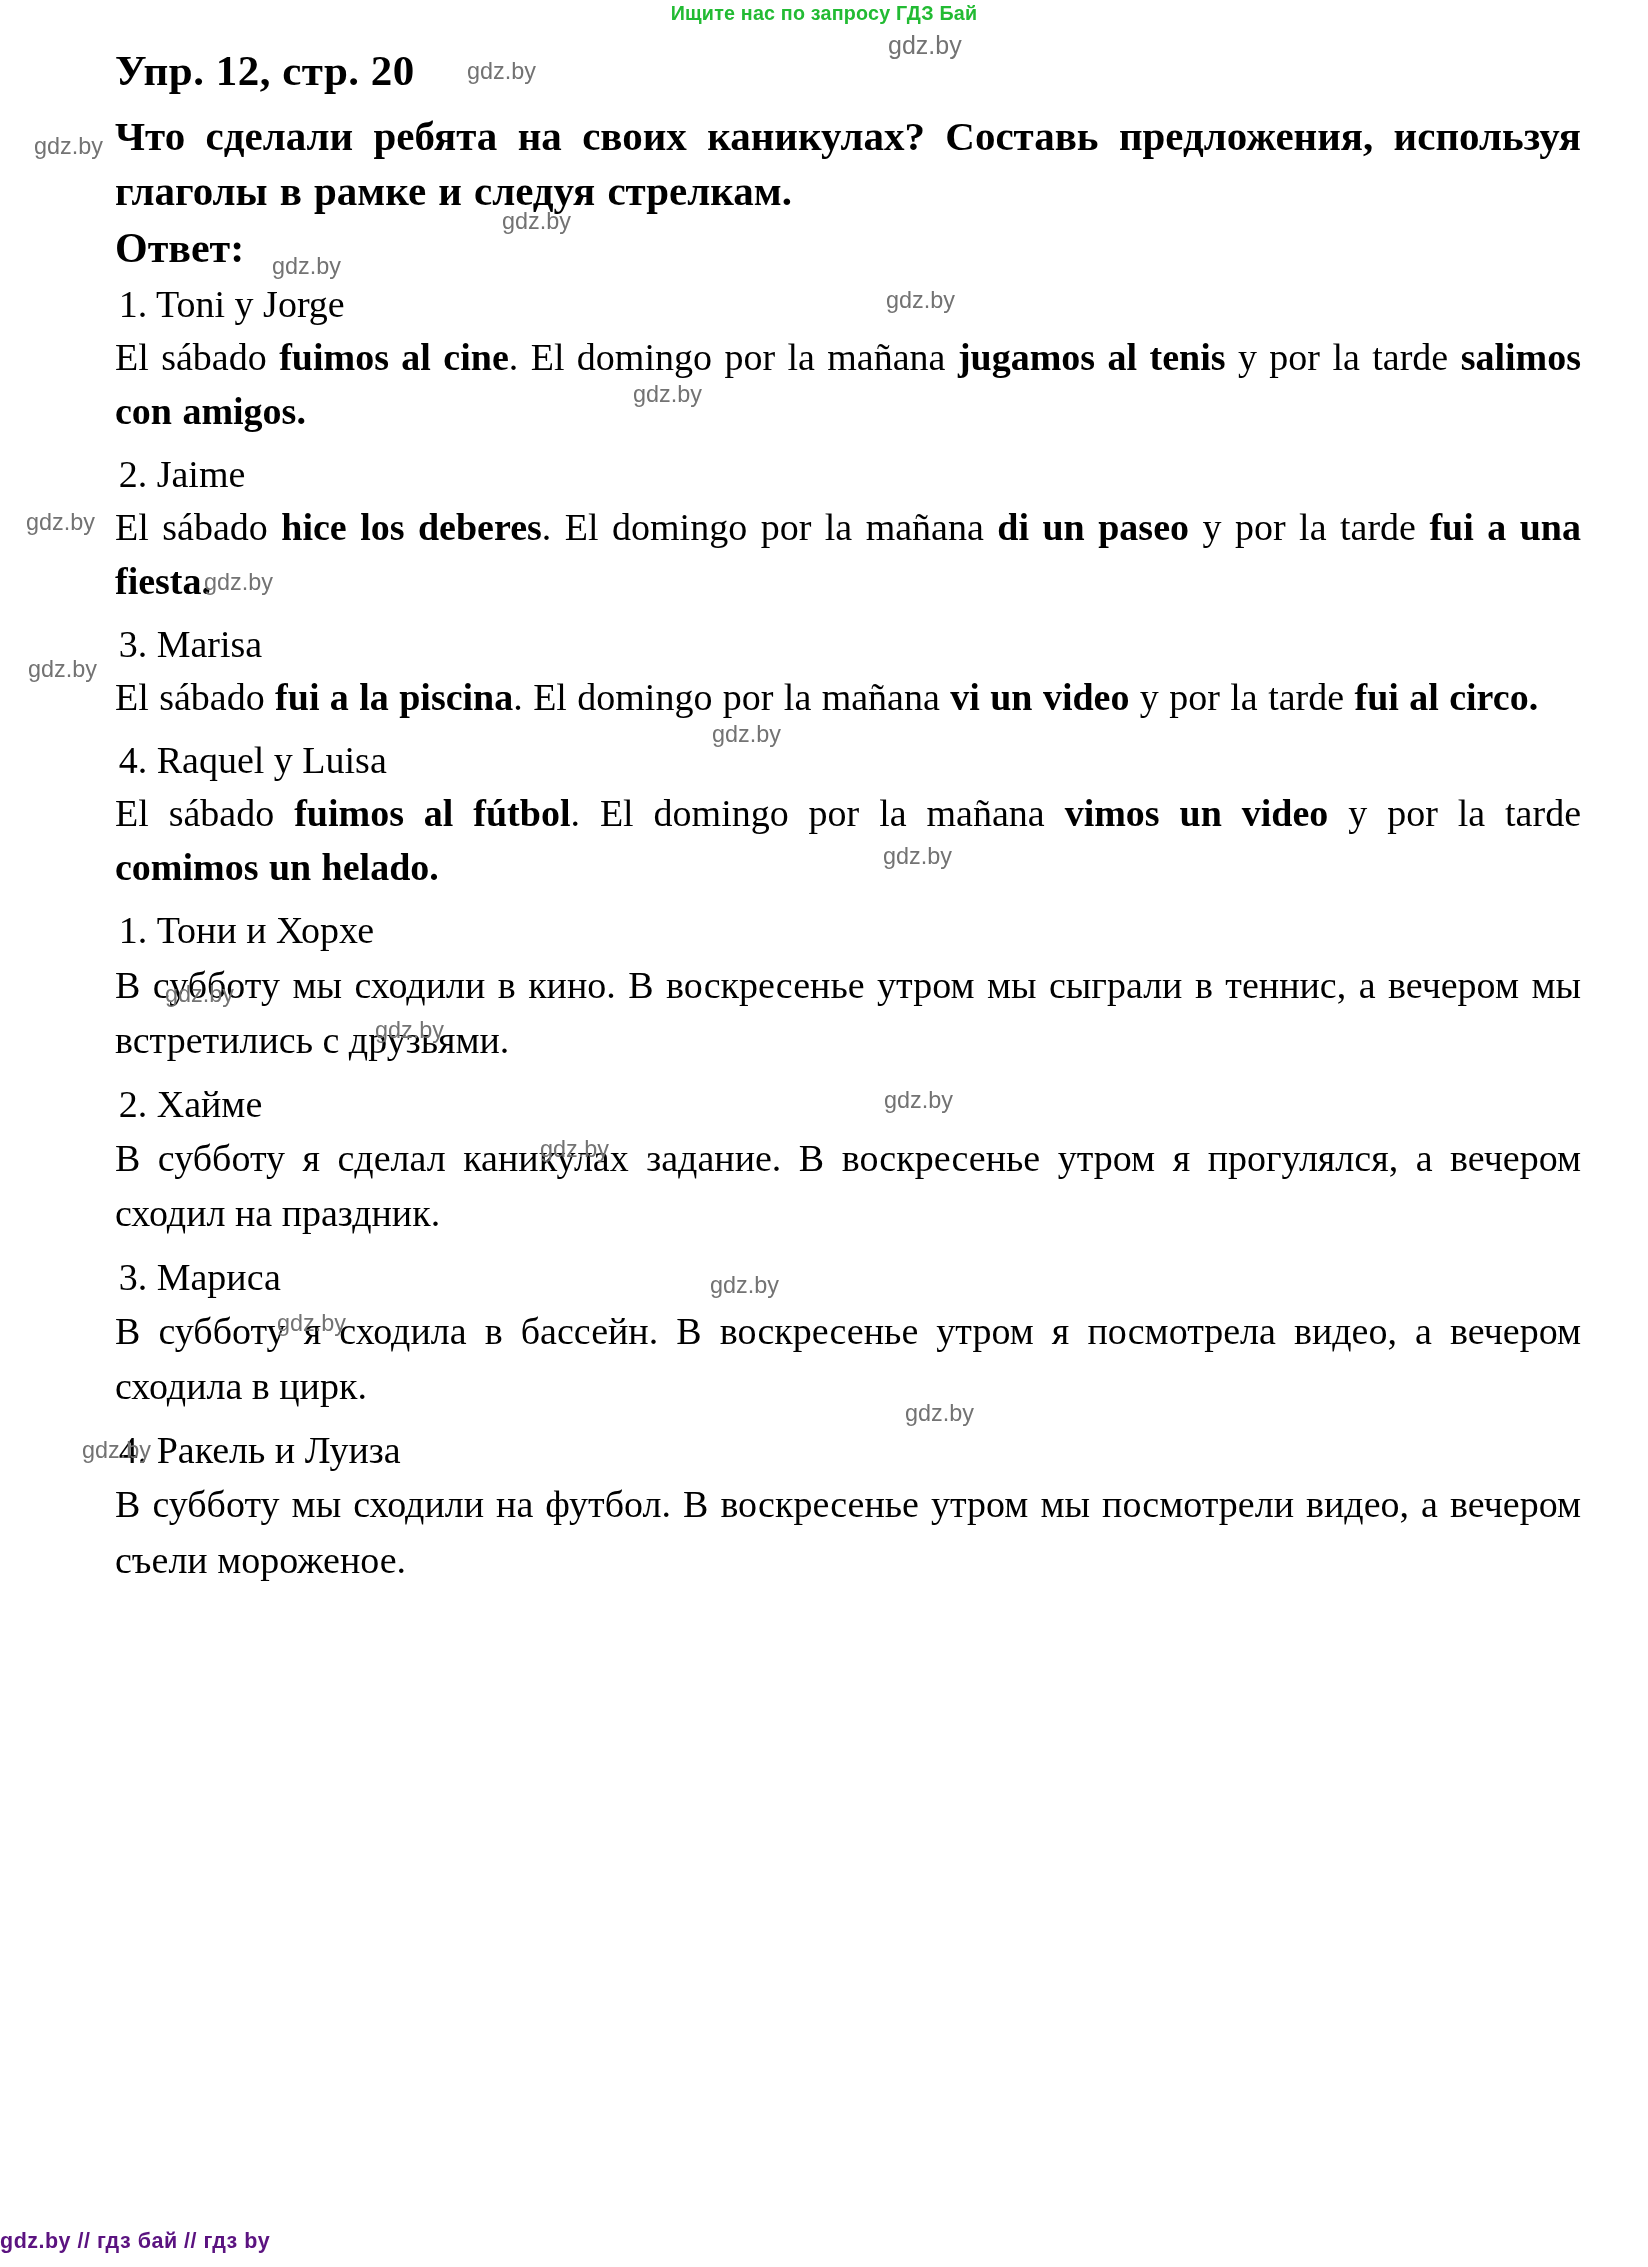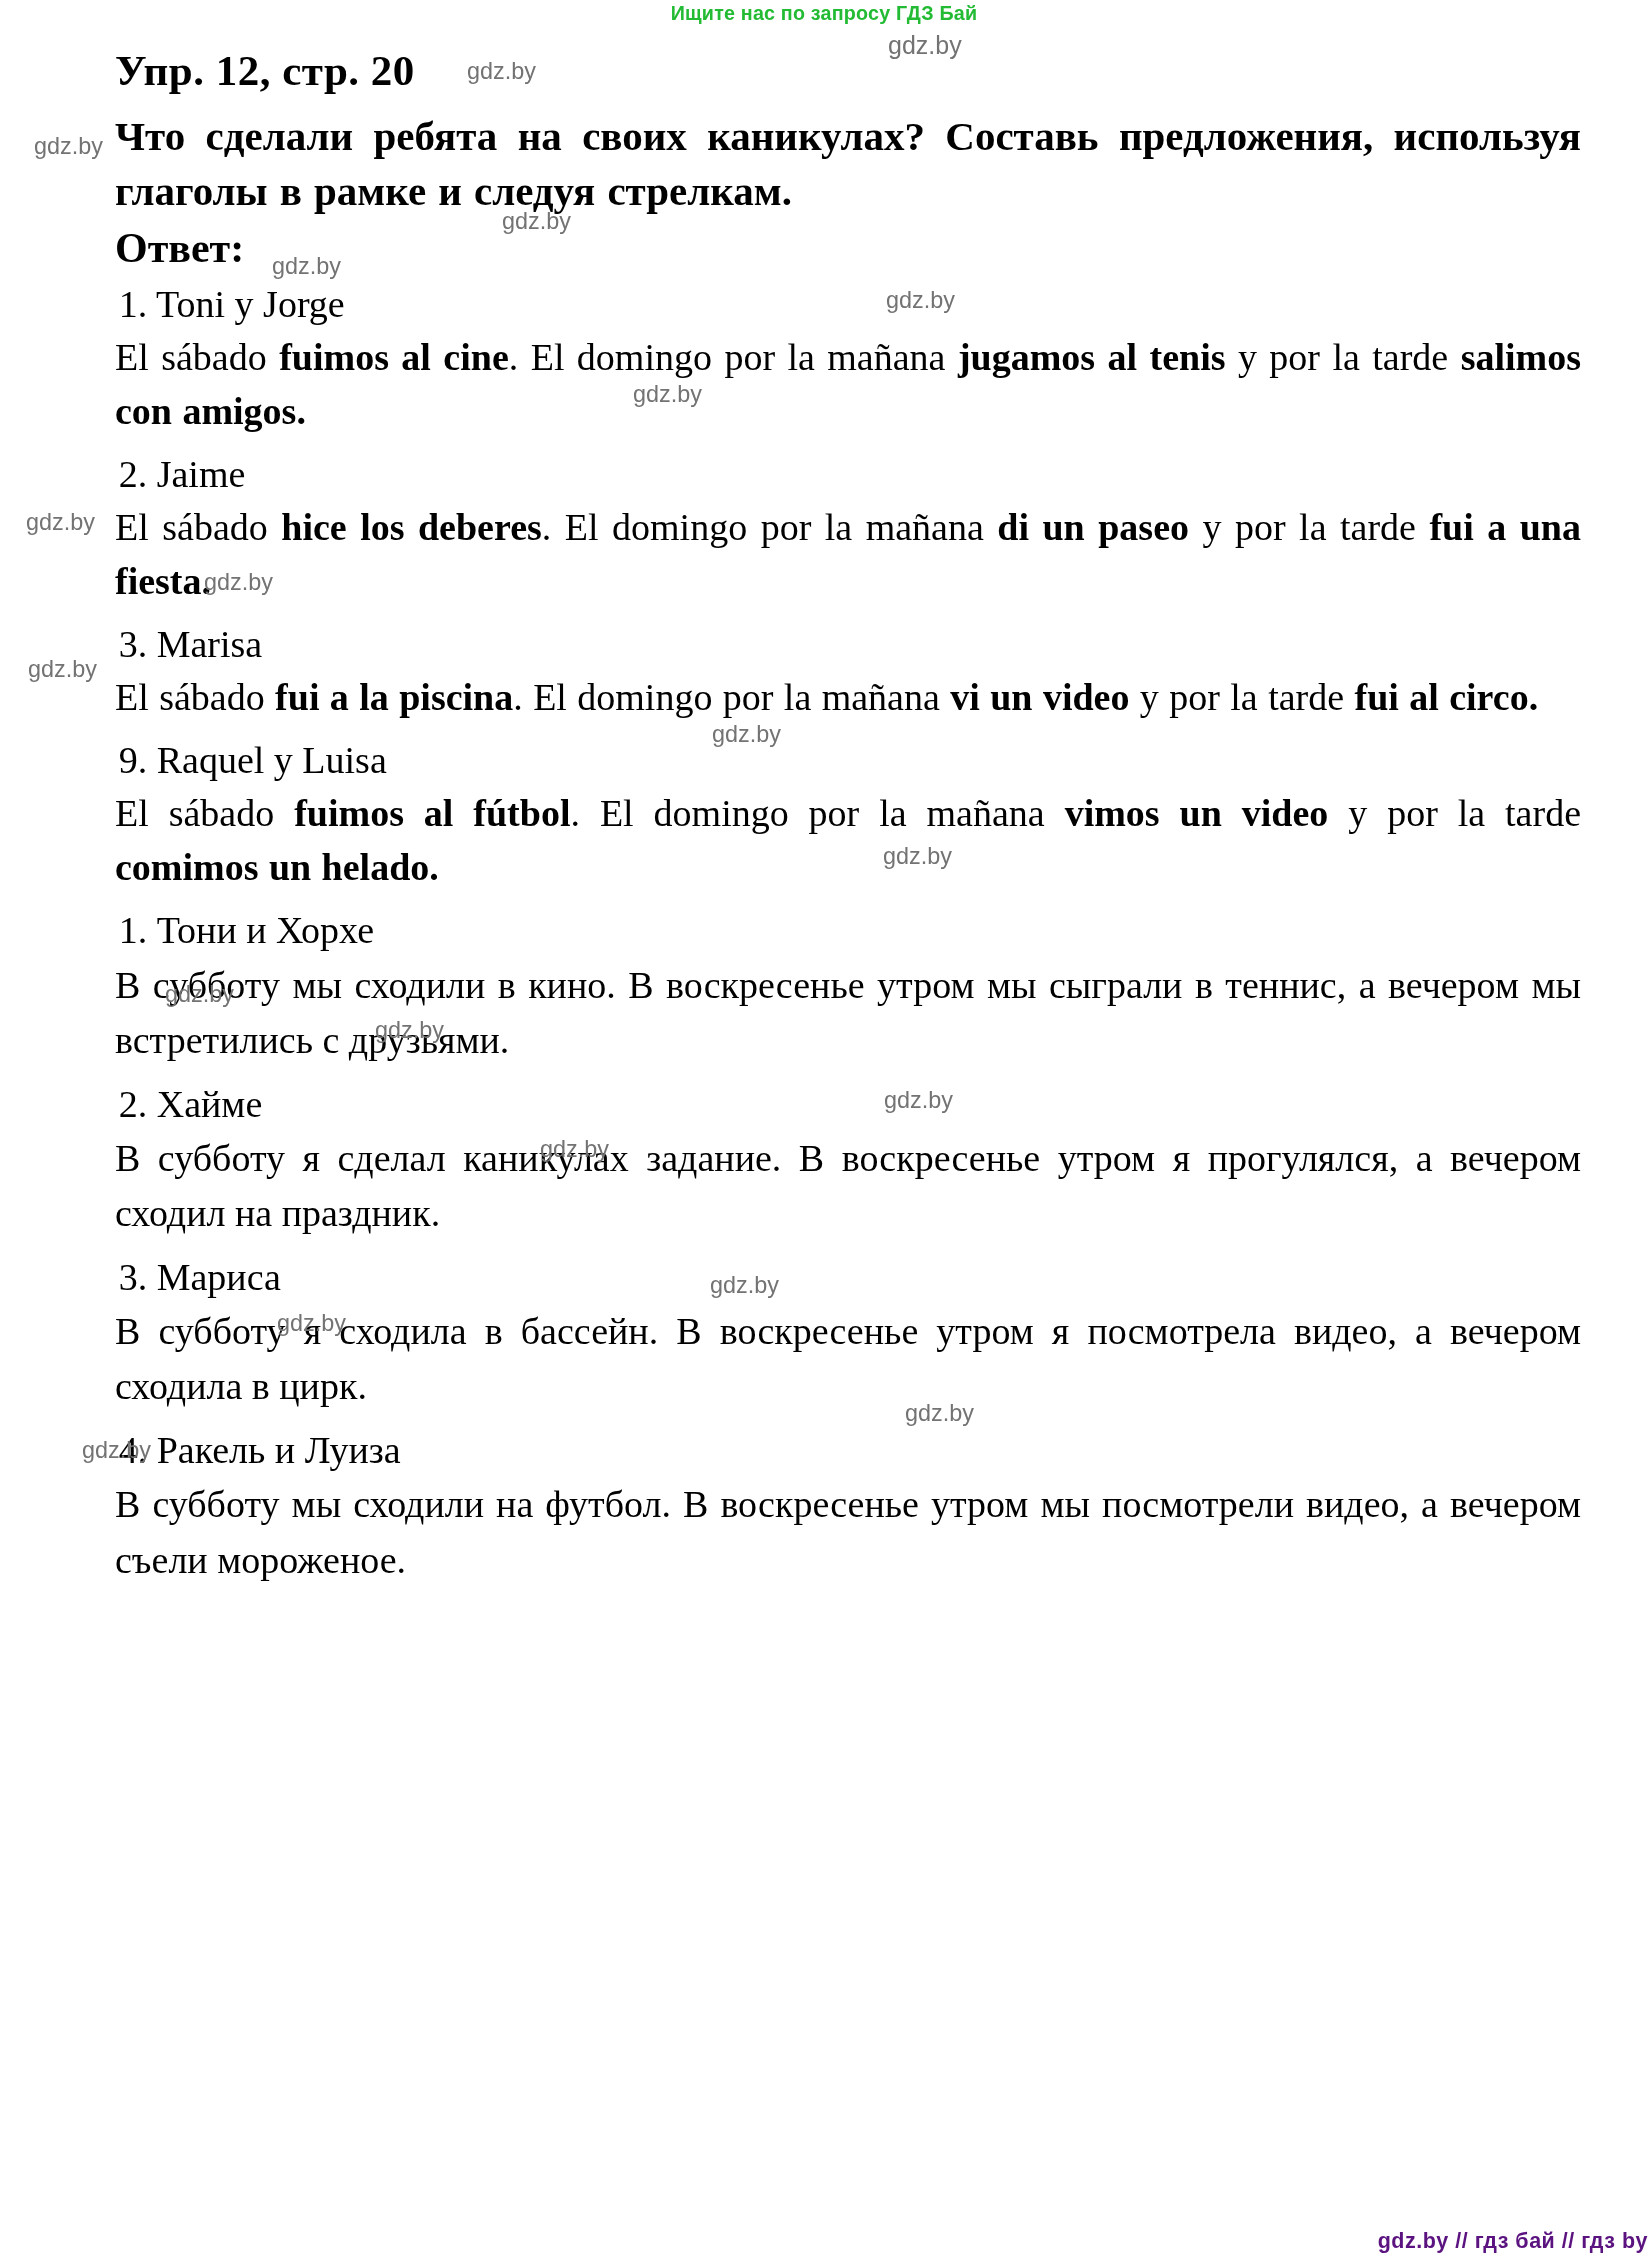--- a/index.html
+++ b/index.html
@@ -101,21 +101,21 @@
     white-space: nowrap;
     pointer-events: none;
   }
 
   
   .footer {
     position: absolute;
     bottom: 13px;
     left: 0;
     width: 100%;
-    text-align: right;
+    text-align: left;
     font-family: "Liberation Sans", "DejaVu Sans", sans-serif;
     font-size: 21.5px;
     font-weight: 600;
     color: #5b1380;
     letter-spacing: 0.5px;
   }
 </style>
 </head>
 <body>
 
@@ -129,21 +129,21 @@
 
   <div class="answer-label">Ответ:</div>
 
   <div id="spanish-block">
       <div class="item-head">1. Toni y Jorge</div>
       <div class="body-par"><span>El sábado </span><b>fuimos al cine</b><span>. El domingo por la mañana </span><b>jugamos al tenis</b><span> y por la tarde </span><b>salimos con amigos.</b></div>
       <div class="item-head">2. Jaime</div>
       <div class="body-par"><span>El sábado </span><b>hice los deberes</b><span>. El domingo por la mañana </span><b>di un paseo</b><span> y por la tarde </span><b>fui a una fiesta.</b></div>
       <div class="item-head">3. Marisa</div>
       <div class="body-par"><span>El sábado </span><b>fui a la piscina</b><span>. El domingo por la mañana </span><b>vi un video</b><span> y por la tarde </span><b>fui al circo.</b></div>
-      <div class="item-head">9. Raquel y Luisa</div>
+      <div class="item-head">4. Raquel y Luisa</div>
       <div class="body-par"><span>El sábado </span><b>fuimos al fútbol</b><span>. El domingo por la mañana </span><b>vimos un video</b><span> y por la tarde </span><b>comimos un helado.</b></div>
     </div>
 
   <div id="russian-block">
       <div class="item-head">1. Тони и Хорхе</div>
       <div class="ru-par">В субботу мы сходили в кино. В воскресенье утром мы сыграли в теннис, а вечером мы встретились с друзьями.</div>
       <div class="item-head">2. Хайме</div>
       <div class="ru-par">В субботу я сделал каникулах задание. В воскресенье утром я прогулялся, а вечером сходил на праздник.</div>
       <div class="item-head">3. Мариса</div>
       <div class="ru-par">В субботу я сходила в бассейн. В воскресенье утром я посмотрела видео, а вечером сходила в цирк.</div>

